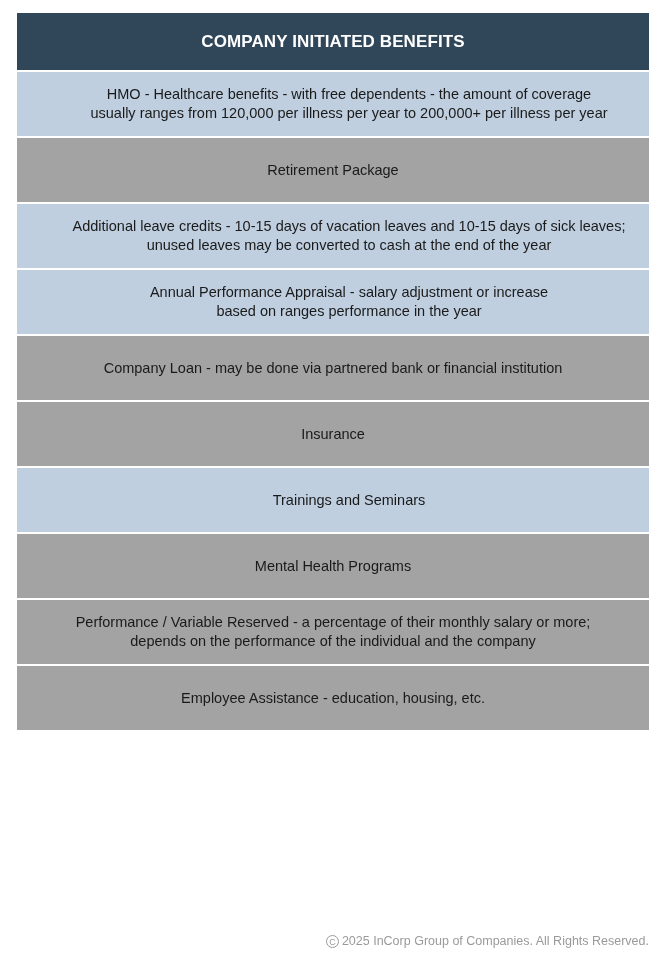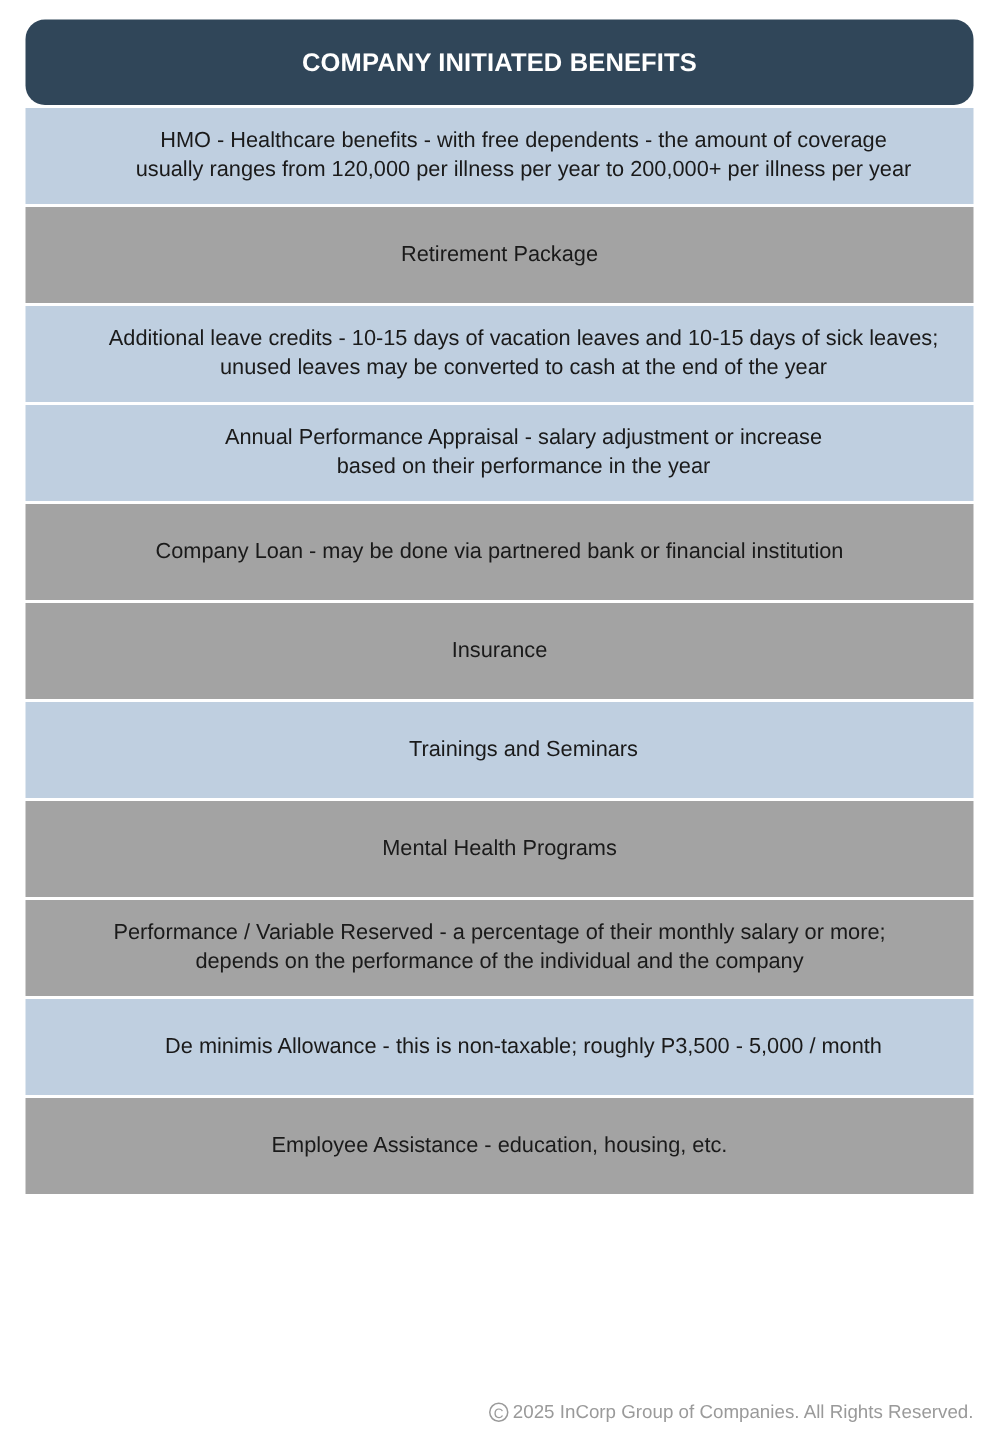--- a/index.html
+++ b/index.html
@@ -1,45 +1,44 @@
 <!DOCTYPE html>
 <html><head>
 <meta charset="utf-8">
 <style>
   html, body { margin:0; padding:0; background:#ffffff; }
   body { width:665px; height:960px; position:relative; font-family:"Liberation Sans", sans-serif; }
   .table { position:absolute; left:17px; top:13px; width:632px; }
   .header { height:57px; background:#304659; color:#ffffff; display:flex; align-items:center; justify-content:center;
-    font-weight:bold; font-size:17px; letter-spacing:0.1px;border-radius:13px; }
+    font-weight:bold; font-size:17px; letter-spacing:0.1px; }
   .row { margin-top:2px; height:64px; display:flex; align-items:center; justify-content:center; text-align:center;
     font-size:14.5px; line-height:19px; color:#1a1a1a; padding:0 12px; box-sizing:border-box; white-space:pre-line; }
   .blue { background:#bfcfe0;padding-left:44px; }
   .gray { background:#a3a3a3; }
   .footer { position:absolute; right:16px; top:934px; font-size:12.5px; color:#9a9a9a; display:flex; align-items:center; gap:3px; }
   .copy { display:inline-block; width:13px; height:13px; border:1px solid #9a9a9a; border-radius:50%; font-size:9px;
     line-height:13px; text-align:center; box-sizing:border-box; }
 </style>
 </head>
 <body>
 
 <div class="table">
   <div class="header">COMPANY INITIATED BENEFITS</div>
   <div class="row blue">HMO - Healthcare benefits - with free dependents - the amount of coverage
 usually ranges from 120,000 per illness per year to 200,000+ per illness per year</div>
   <div class="row gray">Retirement Package</div>
   <div class="row blue">Additional leave credits - 10-15 days of vacation leaves and 10-15 days of sick leaves;
 unused leaves may be converted to cash at the end of the year</div>
   <div class="row blue">Annual Performance Appraisal - salary adjustment or increase
-based on their performance in the year</div>
+based on ranges performance in the year</div>
   <div class="row gray">Company Loan - may be done via partnered bank or financial institution</div>
   <div class="row gray">Insurance</div>
   <div class="row blue">Trainings and Seminars</div>
   <div class="row gray">Mental Health Programs</div>
   <div class="row gray">Performance / Variable Reserved - a percentage of their monthly salary or more;
 depends on the performance of the individual and the company</div>
-  <div class="row blue">De minimis Allowance - this is non-taxable; roughly P3,500 - 5,000 / month</div>
   <div class="row gray">Employee Assistance - education, housing, etc.</div>
 </div>
 
 <div class="footer">
   <span class="copy">C</span>
   <span>2025 InCorp Group of Companies. All Rights Reserved.</span>
 </div>
 
 </body></html>

